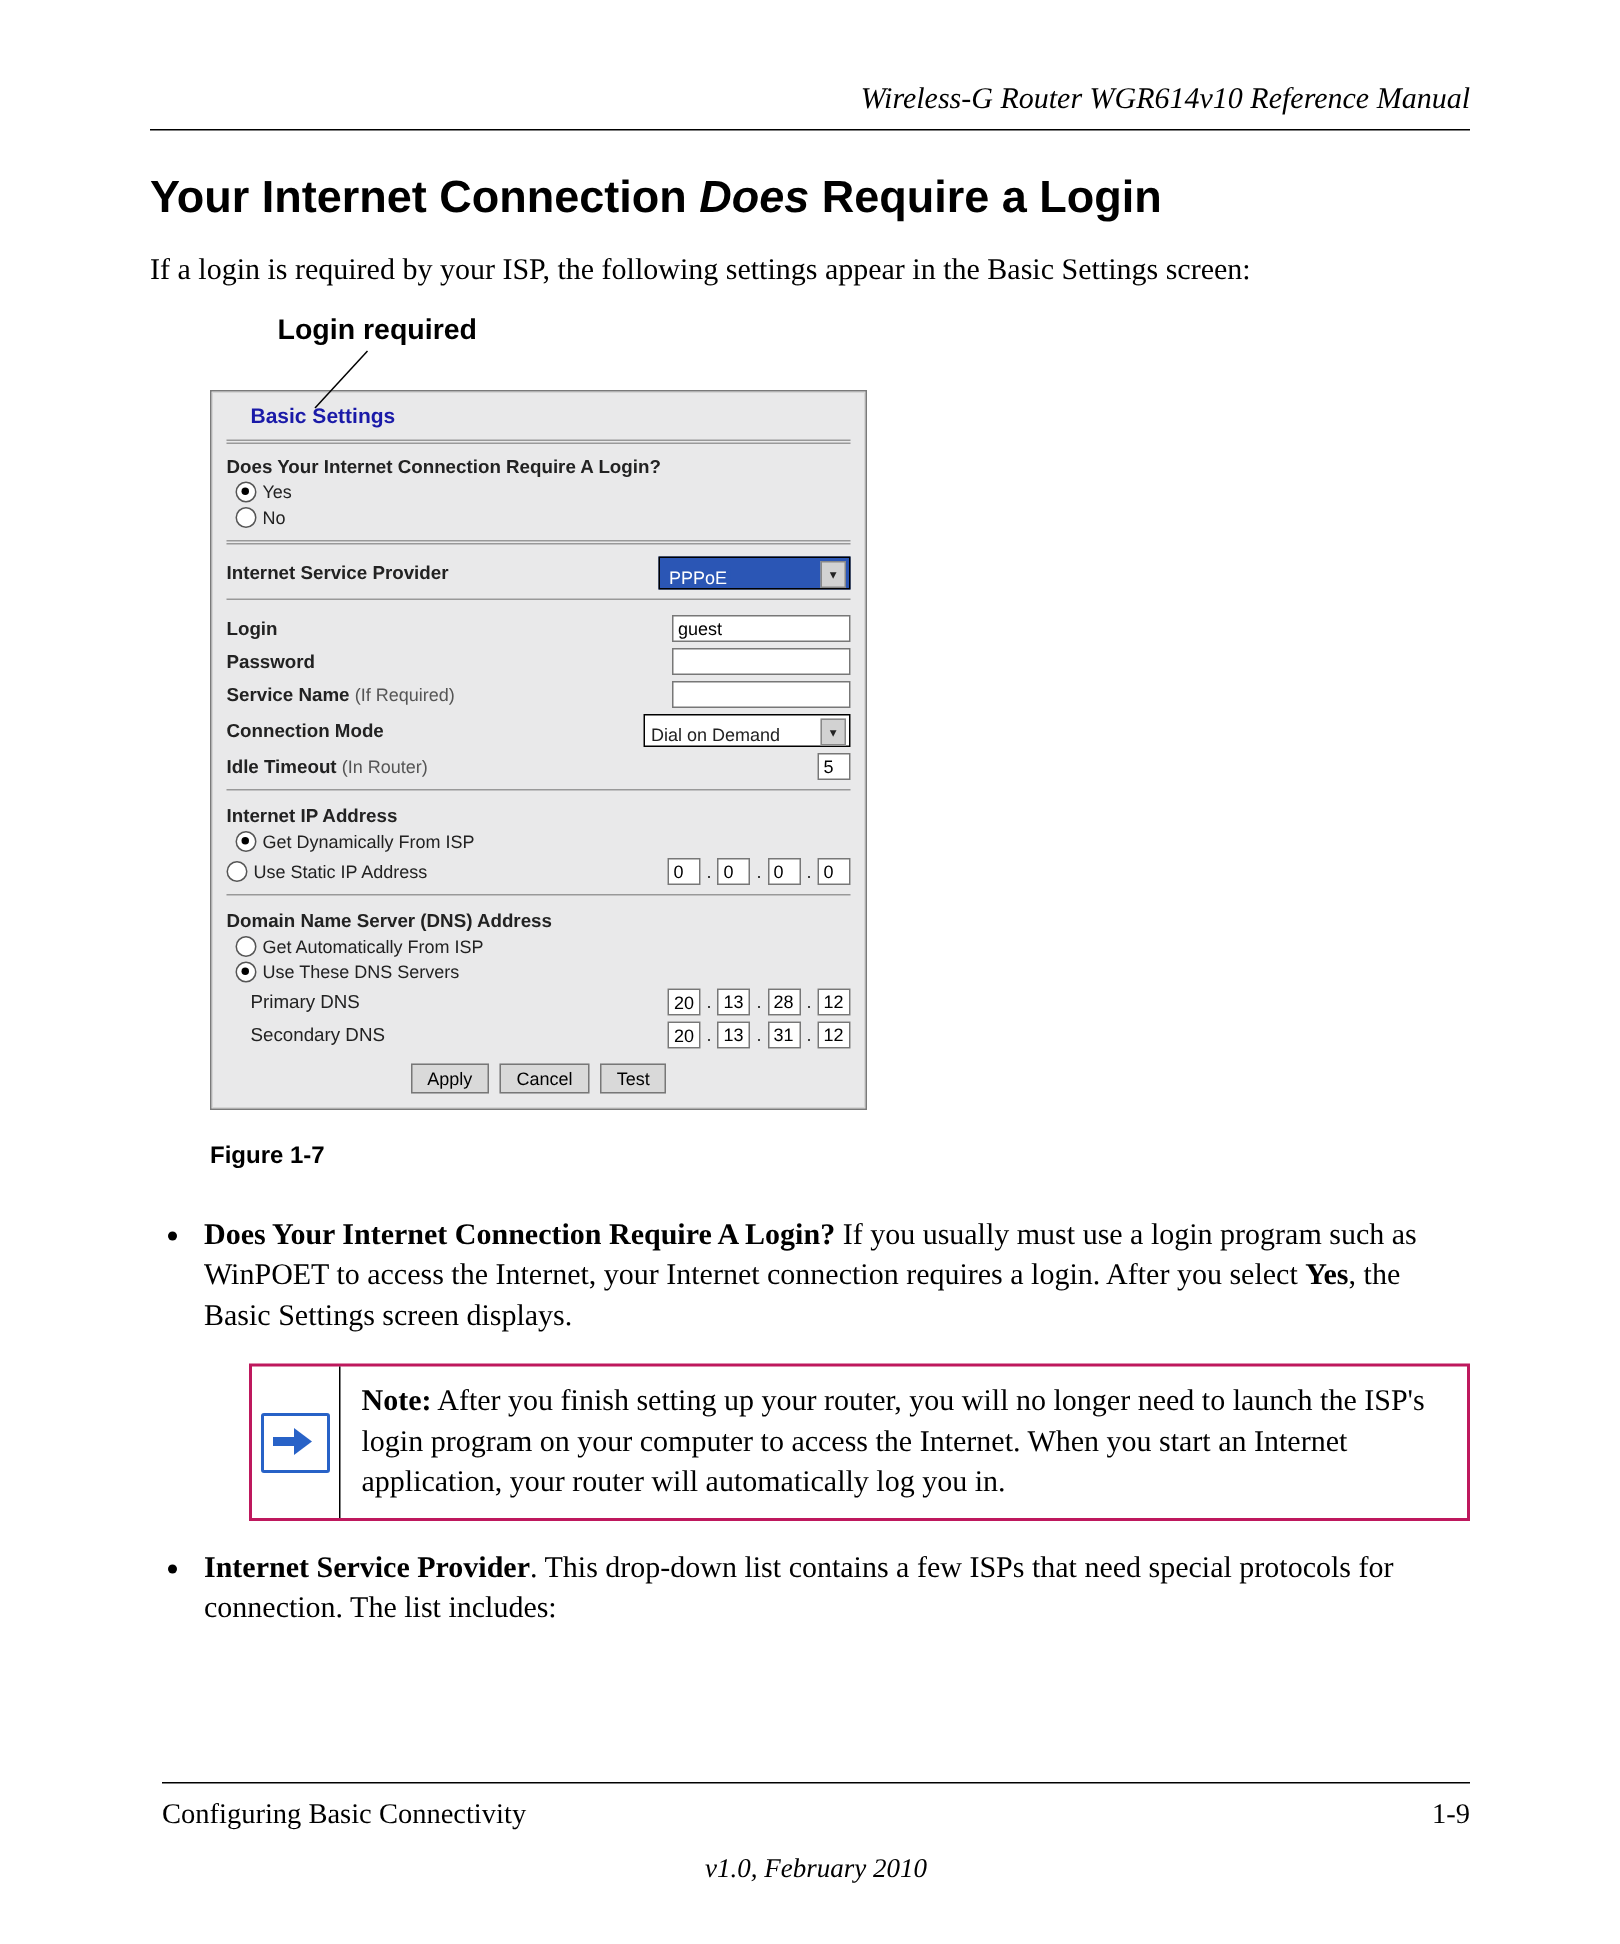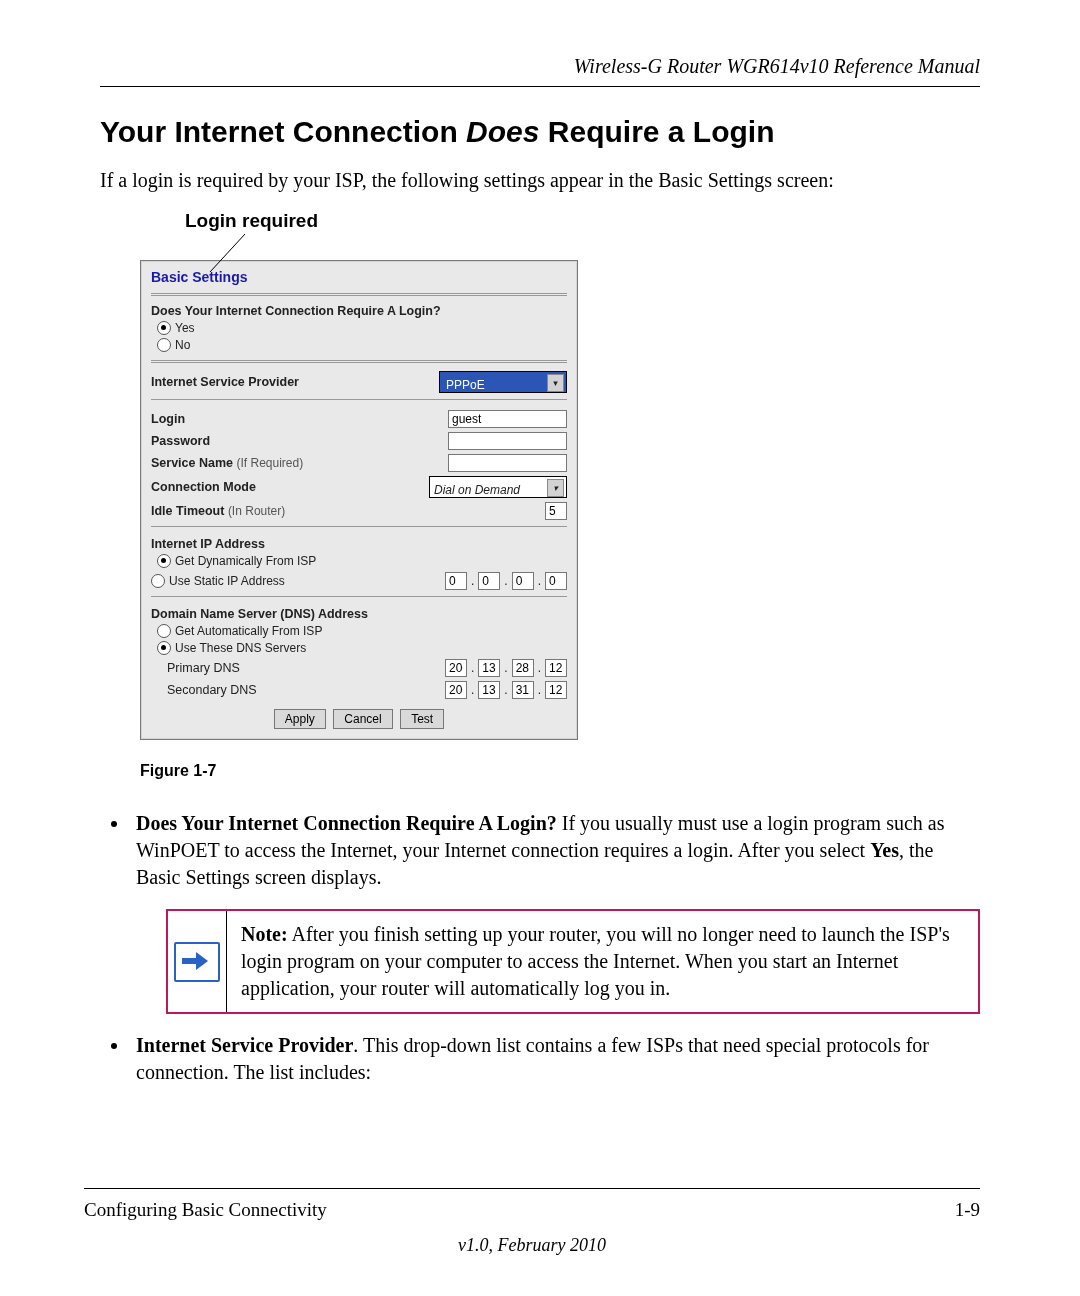--- a/index.html
+++ b/index.html
@@ -71,21 +71,21 @@
     font-size: 12.5px;
     color: #222;
     box-shadow: 0 0 0 1px #d5d5d5 inset;
     padding: 6px 10px 10px 10px;
     box-sizing: border-box;
   }
   .panel-title {
     color: #1a1aa8;
     font-weight: bold;
     font-size: 14px;
-    margin: 2px 0 4px 0;
+    margin: 2px 0 4px 16px;
   }
   .sep {
     border: none;
     border-top: 1px solid #999;
     margin: 6px 0 10px 0;
   }
   .sep.double {
     border-top: 3px double #999;
     margin: 8px 0 8px 0;
   }
@@ -133,21 +133,21 @@
     background: #fff;
     font-size: 12px;
     display: inline-flex;
     align-items: flex-end;
     padding: 0 2px 0 4px;
     gap: 6px;
     cursor: pointer;
   }
   .select.isp { width: 120px; background: #2b56b5; color: #fff; }
   .select.isp .sel-text { background: #2b56b5; color: #fff; padding: 0 2px; }
-  .select.mode { width: 130px; font-style: italic; }
+  .select.mode { width: 130px; }
   .select .drop {
     width: 15px; height: 16px;
     background: #d2d2d2;
     border: 1px solid #888;
     display: flex; align-items: center; justify-content: center;
     font-size: 9px; color: #222;
     margin-left: auto;
   }
   input.text {
     height: 18px;
@@ -230,21 +230,21 @@
     border-left: 12px solid #2862c7;
   }
   .note-text {
     padding: 10px 14px;
     font-size: 20px;
     line-height: 1.35;
   }
   .note-text .note-lbl { font-weight: bold; }
   .footer {
     position: absolute;
-    left: 84px; right: 100px;
+    left: 108px; right: 100px;
     bottom: 40px;
   }
   .footer hr {
     border: none;
     border-top: 1px solid #000;
     margin: 0 0 10px 0;
   }
   .footer-row {
     display: flex;
     justify-content: space-between;

